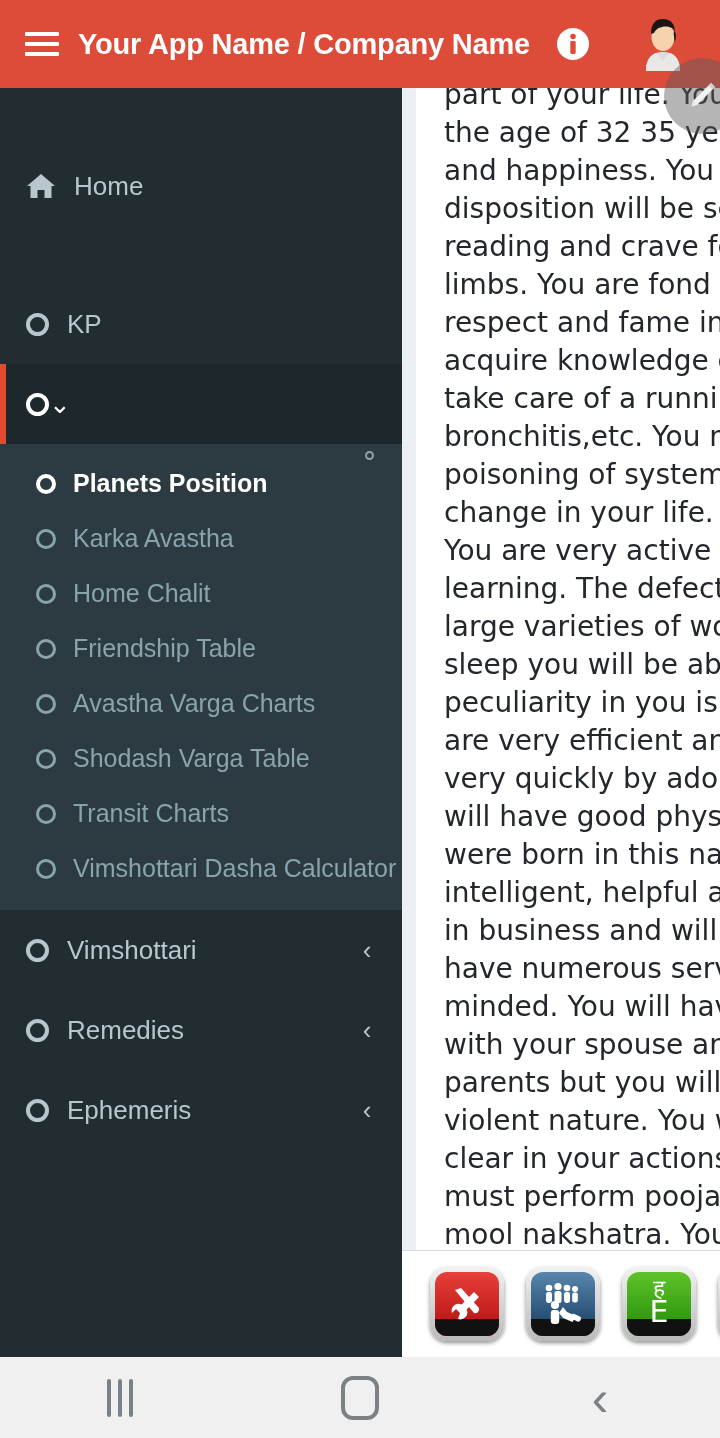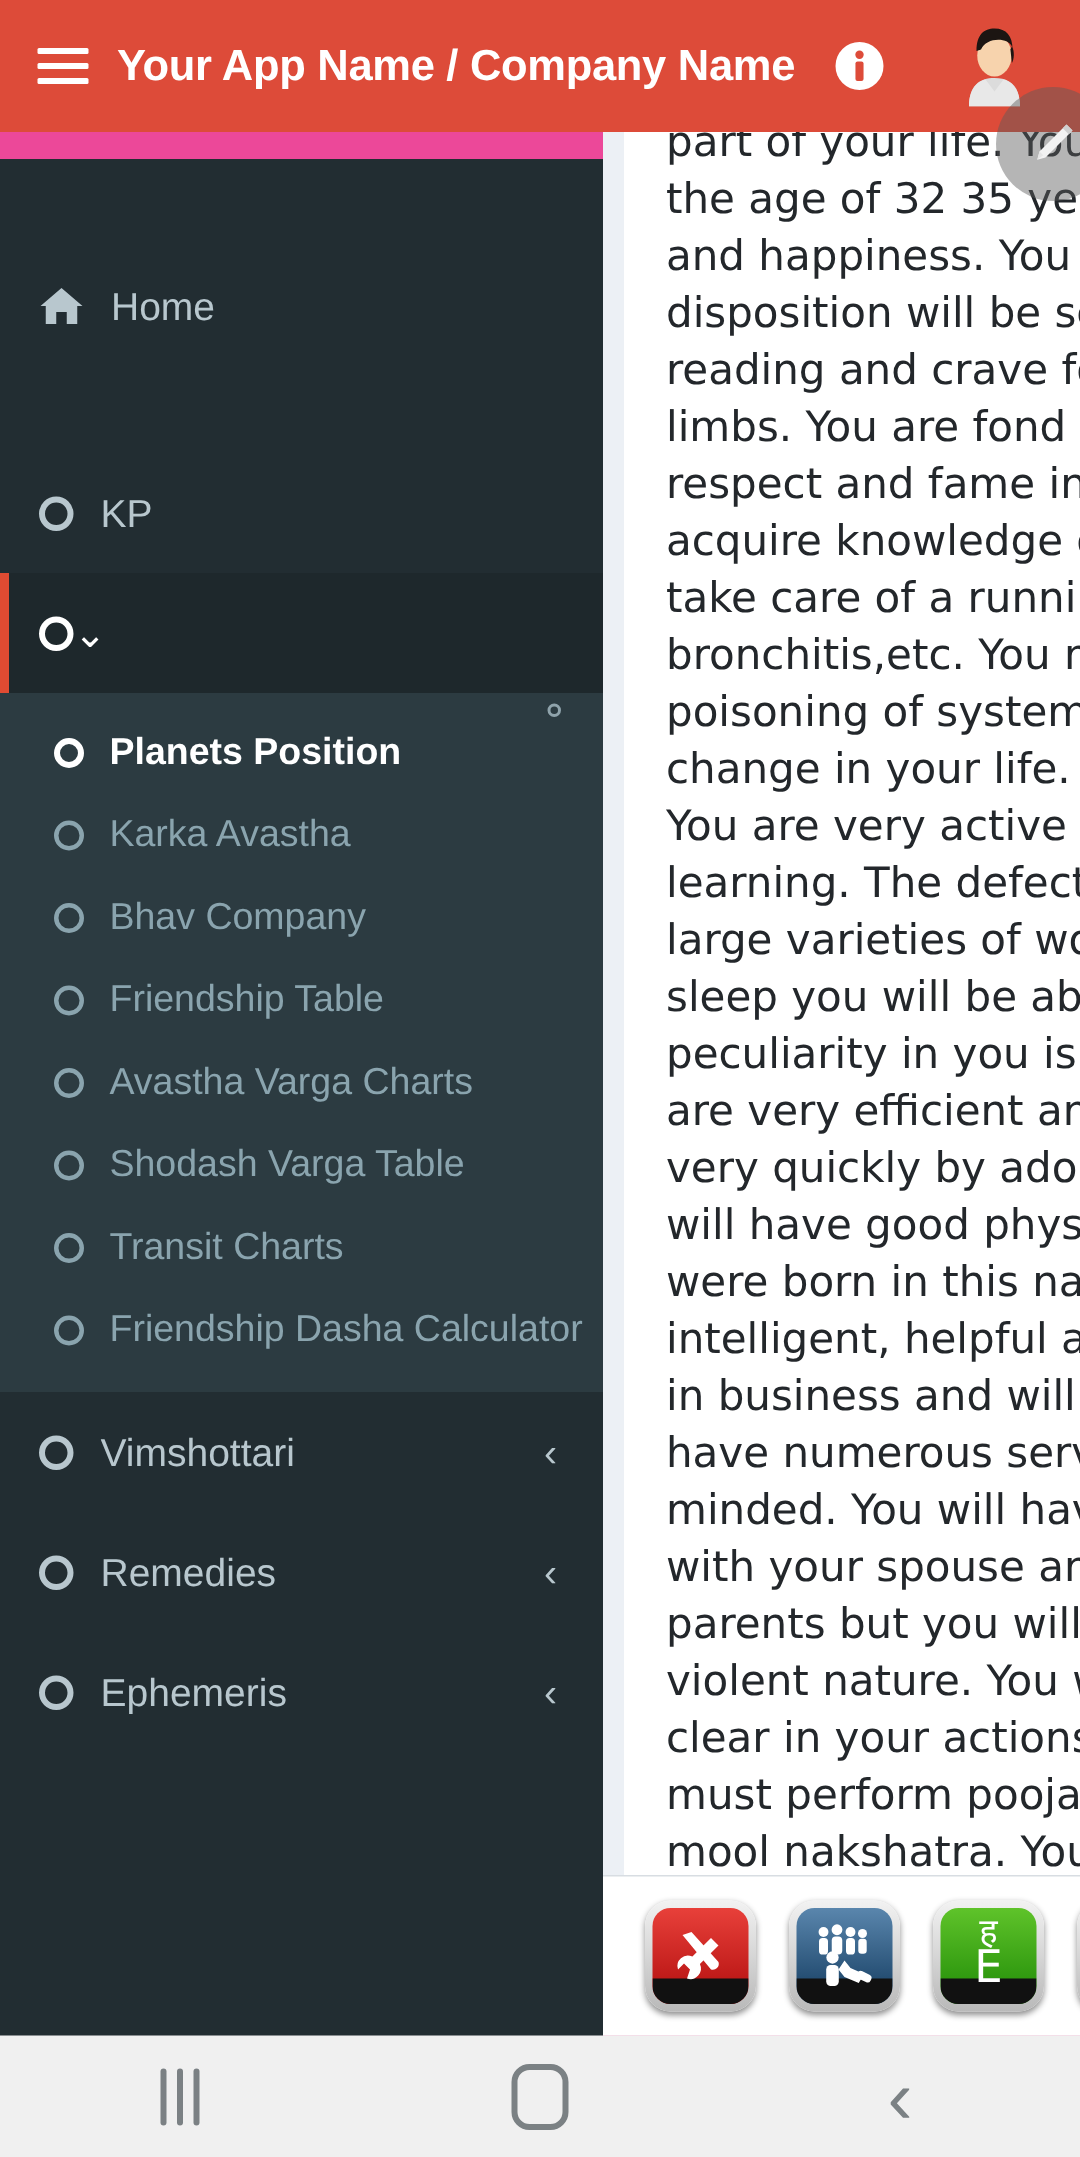--- a/index.html
+++ b/index.html
@@ -6,21 +6,21 @@
   html, body {
     width: 720px; height: 1438px;
     font-family: "Liberation Sans", sans-serif;
     background: #ffffff;
     overflow: hidden;
   }
   #app {
     position: relative;
     width: 720px; height: 1438px;
     overflow: hidden;
-    background: #ec4899;
+    background: #14b8a6;
   }
 
   
   #header {
     position: absolute; top: 0; left: 0;
     width: 720px; height: 88px;
     background: #dd4b39;
     display: flex; align-items: center;
     padding: 0 14px 0 22px;
     z-index: 40;
@@ -40,21 +40,21 @@
     margin-left: 16px;
     letter-spacing: -0.2px;
   }
   .hdr-icon { flex: 0 0 auto; display: flex; align-items: center; justify-content: center; cursor: pointer; }
   #info-icon { margin-left: 26px; width: 34px; height: 34px; }
   #avatar-icon { margin-left: 50px; width: 46px; height: 52px; }
 
   
   #sidebar {
     position: absolute;
-    top: 106px; left: 0;
+    top: 88px; left: 0;
     width: 402px; height: 1269px;
     background: #222d32;
     overflow: hidden;
     z-index: 30;
   }
   .menu-item {
     position: relative;
     display: flex; align-items: center;
     height: 80px;
     padding: 0 24px 0 26px;
@@ -290,41 +290,41 @@
       <div class="sub-item active">
         <span class="sring"></span>
         <span class="s-label">Planets Position</span>
       </div>
       <div class="sub-item">
         <span class="sring"></span>
         <span class="s-label">Karka Avastha</span>
       </div>
       <div class="sub-item">
         <span class="sring"></span>
-        <span class="s-label">Bhav Company</span>
+        <span class="s-label">Home Chalit</span>
       </div>
       <div class="sub-item">
         <span class="sring"></span>
         <span class="s-label">Friendship Table</span>
       </div>
       <div class="sub-item">
         <span class="sring"></span>
         <span class="s-label">Avastha Varga Charts</span>
       </div>
       <div class="sub-item">
         <span class="sring"></span>
         <span class="s-label">Shodash Varga Table</span>
       </div>
       <div class="sub-item">
         <span class="sring"></span>
         <span class="s-label">Transit Charts</span>
       </div>
       <div class="sub-item">
         <span class="sring"></span>
-        <span class="s-label">Friendship Dasha Calculator</span>
+        <span class="s-label">Vimshottari Dasha Calculator</span>
       </div>
     </div>
 
     <div class="menu-item">
       <span class="ring"></span>
       <span class="m-label">Vimshottari</span>
       <span class="chev">‹</span>
     </div>
 
     <div class="menu-item">

